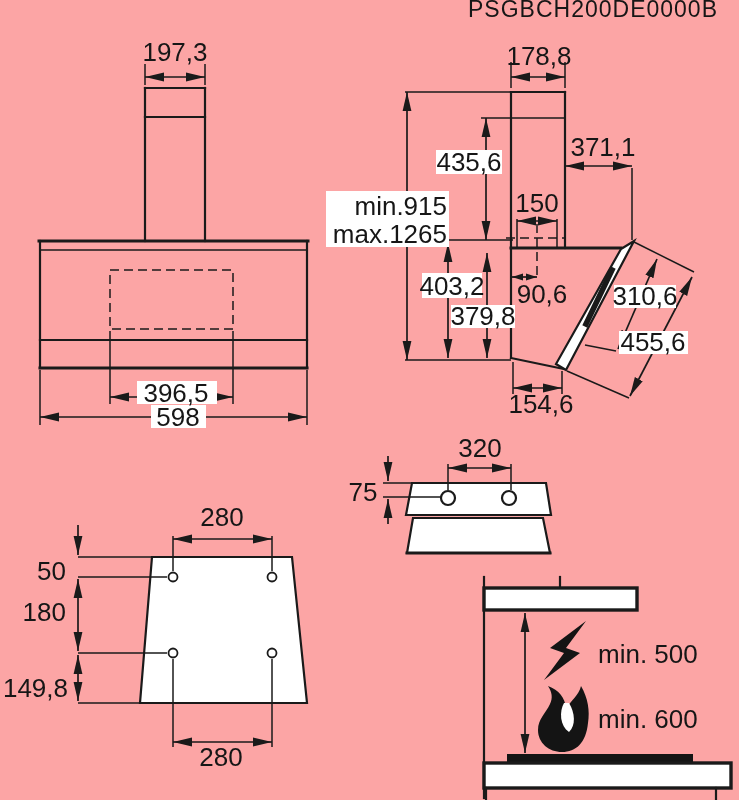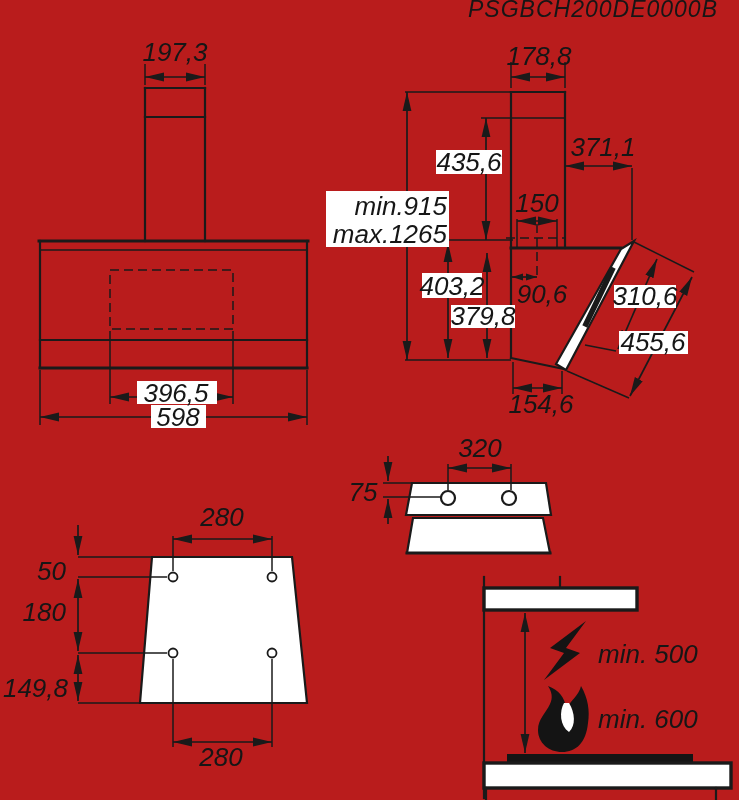--- a/index.html
+++ b/index.html
@@ -1,16 +1,16 @@
 <!DOCTYPE html>
 <html><head>
 <meta charset="utf-8">
 <style>
   html,body{margin:0;padding:0;background:#fff;}
-  .page{position:relative;width:739px;height:800px;background:#b91c1c;overflow:hidden;font-style:italic;}
+  .page{position:relative;width:739px;height:800px;background:#fca5a5;overflow:hidden;}
   svg{display:block;}
   .ol{fill:none;stroke:#1a1a1a;stroke-width:2.2;stroke-linecap:square;}
   .ol3{fill:none;stroke:#1a1a1a;stroke-width:3;stroke-linecap:square;}
   .thin{fill:none;stroke:#1a1a1a;stroke-width:1.5;stroke-linecap:butt;}
   .dim{fill:none;stroke:#1a1a1a;stroke-width:1.7;stroke-linecap:butt;}
   .dsh{fill:none;stroke:#1a1a1a;stroke-width:1.5;stroke-dasharray:9 5;}
   .shape{fill:#fff;stroke:#1a1a1a;stroke-width:2.2;stroke-linejoin:miter;}
   .shapeT{fill:#fff;stroke:#1a1a1a;stroke-width:3.4;stroke-linejoin:miter;}
   .wbg{fill:#fff;stroke:none;}
   .blk{fill:#141414;stroke:none;}

